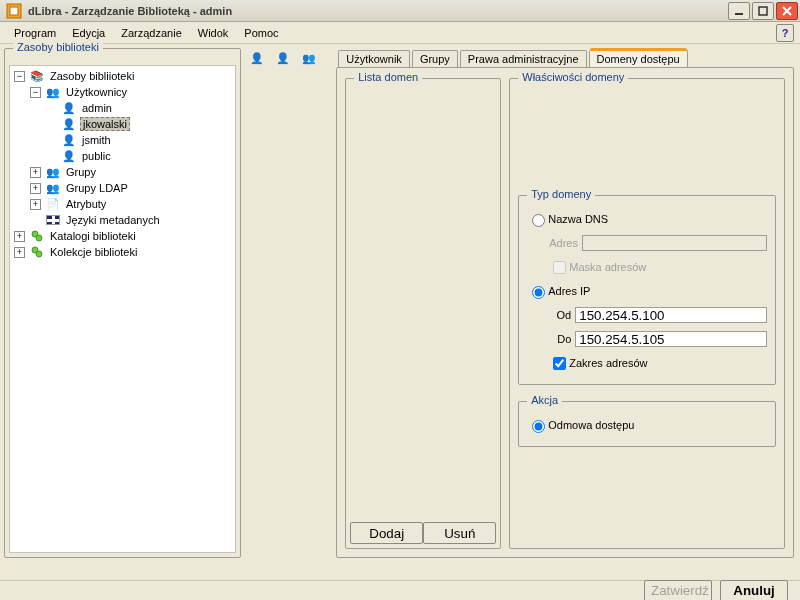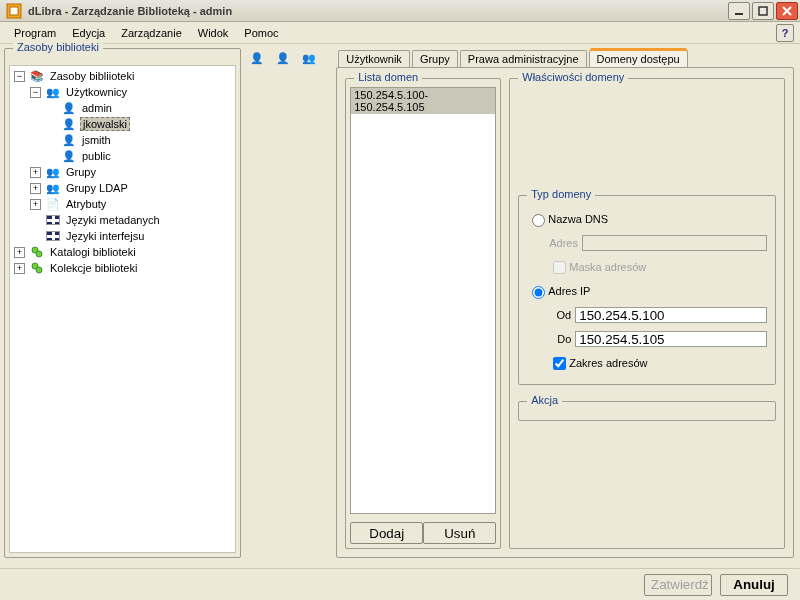--- a/index.html
+++ b/index.html
@@ -67,21 +67,21 @@
   .inner-panel > .legend { position:absolute; top:-8px; left:8px; background:#ece9d8; padding:0 4px; color:#1a3f8b; }
   .row { display:flex; align-items:center; height:22px; margin:2px 0; }
   .row label { margin-right:4px; }
   .row input[type=text] { border:1px solid #9f9d8e; height:16px; padding:0 3px; flex:1; }
   .row input[type=text].disabled { background:#ece9d8; color:#999; }
   label.disabled { color:#a0a0a0; }
   .indent { padding-left:22px; }
   .od-do label.fixed { width:22px; text-align:right; }
 
   
-  .bottombar { position:absolute; bottom:0; left:0; right:0; height:32px; display:flex; justify-content:flex-end; align-items:center; padding:0 12px; gap:8px; background:#ece9d8; border-top:1px solid #cdc7b4; }
+  .bottombar { position:absolute; bottom:0; left:0; right:0; height:20px; display:flex; justify-content:flex-end; align-items:center; padding:0 12px; gap:8px; background:#ece9d8; border-top:1px solid #cdc7b4; }
   .bottombar .btn { flex:0 0 auto; width:68px; }
   .btn.bold { font-weight:bold; }
 
   svg { display:block; }
 </style>
 </head>
 <body>
 
 <div class="titlebar">
   <div class="appicon">
@@ -192,29 +192,20 @@
                 </li>
               <li>
                   <div class="node">
                     <span class="toggle empty"></span>
                     <span class="icon">
                       <span class="flag-en"></span>
                     </span>
                     <span class="label">Języki metadanych</span>
                   </div>
                 </li>
-              <li>
-                  <div class="node">
-                    <span class="toggle empty"></span>
-                    <span class="icon">
-                      <span class="flag-en"></span>
-                    </span>
-                    <span class="label">Języki interfejsu</span>
-                  </div>
-                </li>
             </ul>
           </li>
           <li>
               <div class="node">
                 <span class="toggle">+</span>
                 <span class="icon">
                   <svg width="12" height="12">
                     <circle cx="4" cy="4" r="3" fill="#7c3" stroke="#393"></circle>
                     <circle cx="8" cy="8" r="3" fill="#7c3" stroke="#393"></circle>
                   </svg>
@@ -251,23 +242,20 @@
       <div class="tab">Użytkownik</div>
       <div class="tab">Grupy</div>
       <div class="tab">Prawa administracyjne</div>
       <div class="tab active">Domeny dostępu</div>
     </div>
 
     <div class="tabcontent">
 
       <div class="panel lista-panel col" style="position:relative;">
         <div class="legend">Lista domen</div>
-        <div class="lista-box">
-          <div class="lista-item selected">150.254.5.100-150.254.5.105</div>
-        </div>
         <div class="lista-btns">
           <button class="btn">Dodaj</button>
           <button class="btn">Usuń</button>
         </div>
       </div>
 
       <div class="panel wlasciwosci col">
         <div class="legend">Właściwości domeny</div>
 
         <div style="height:100px;"></div>
@@ -301,20 +289,24 @@
             <input type="text" value="150.254.5.105" style="">
           </div>
           <div class="row indent">
             <input type="checkbox" checked="" style="">
             <label>Zakres adresów</label>
           </div>
         </div>
 
         <div class="inner-panel">
           <div class="legend">Akcja</div>
+          <div class="row">
+            <input type="radio" name="akcja" checked="" style="">
+            <label>Odmowa dostępu</label>
+          </div>
         </div>
       </div>
 
     </div>
   </div>
 </div>
 
 <div class="bottombar">
   <button class="btn" disabled="">Zatwierdź</button>
   <button class="btn bold">Anuluj</button>

